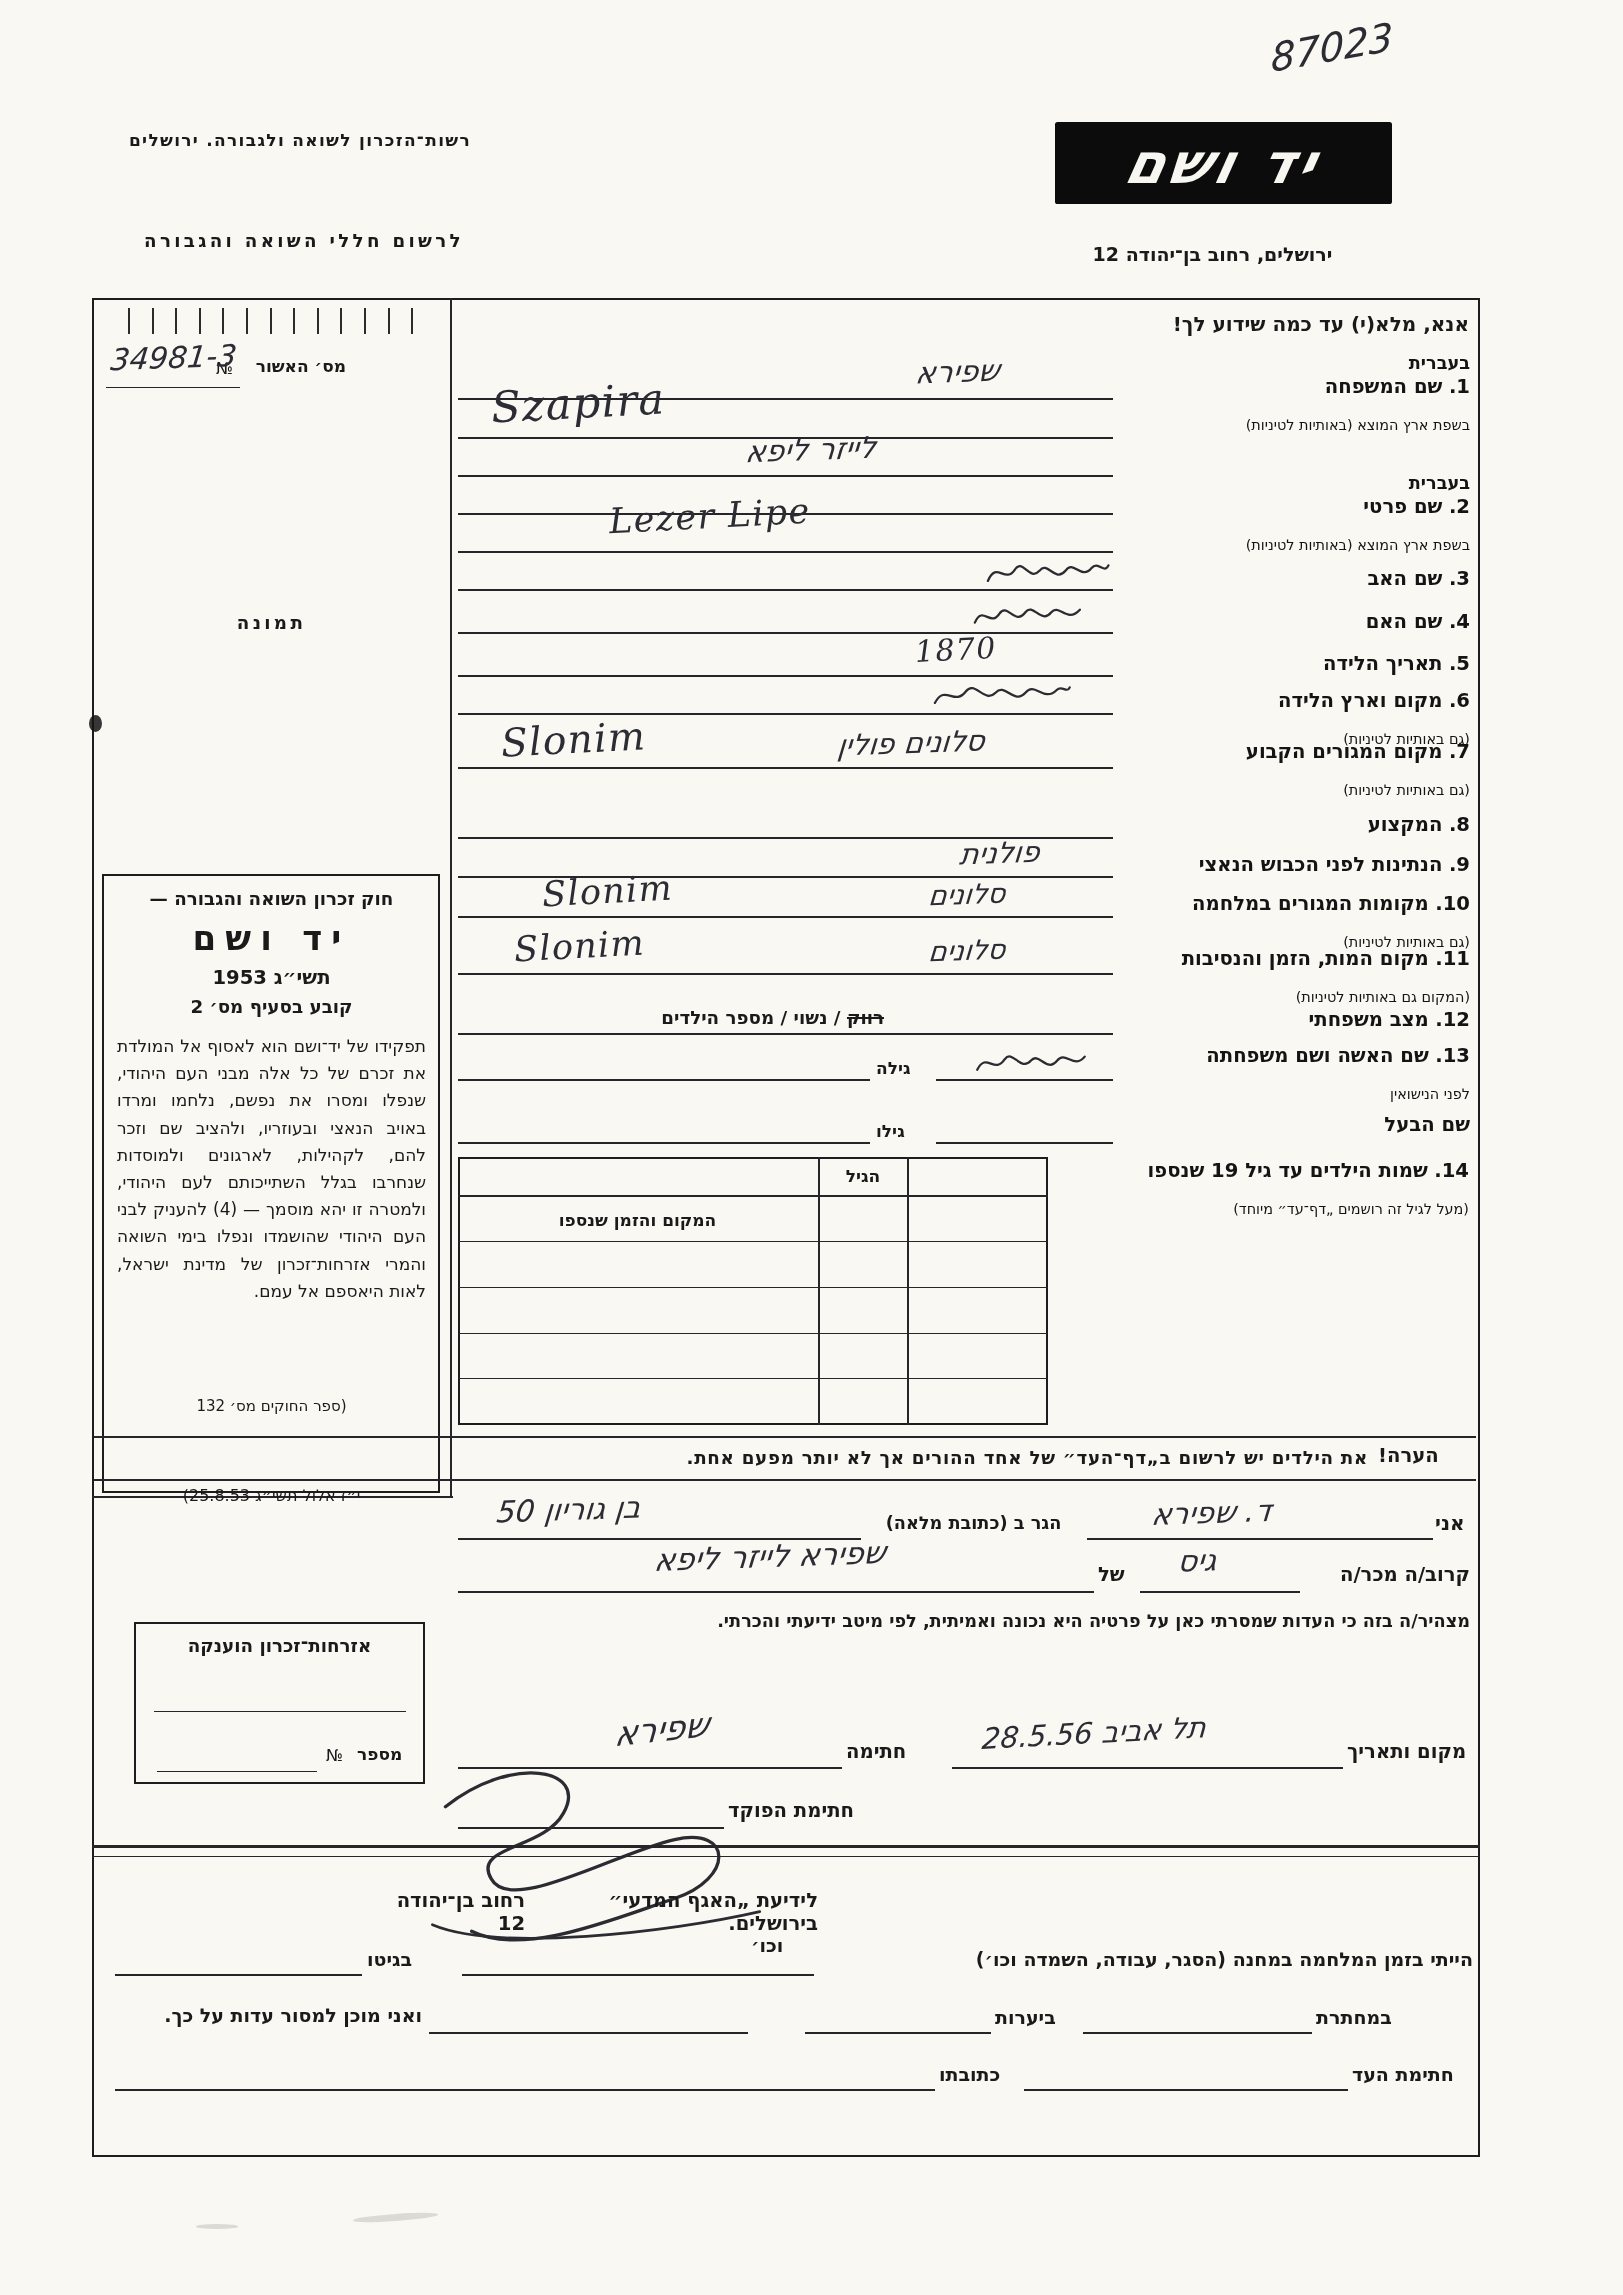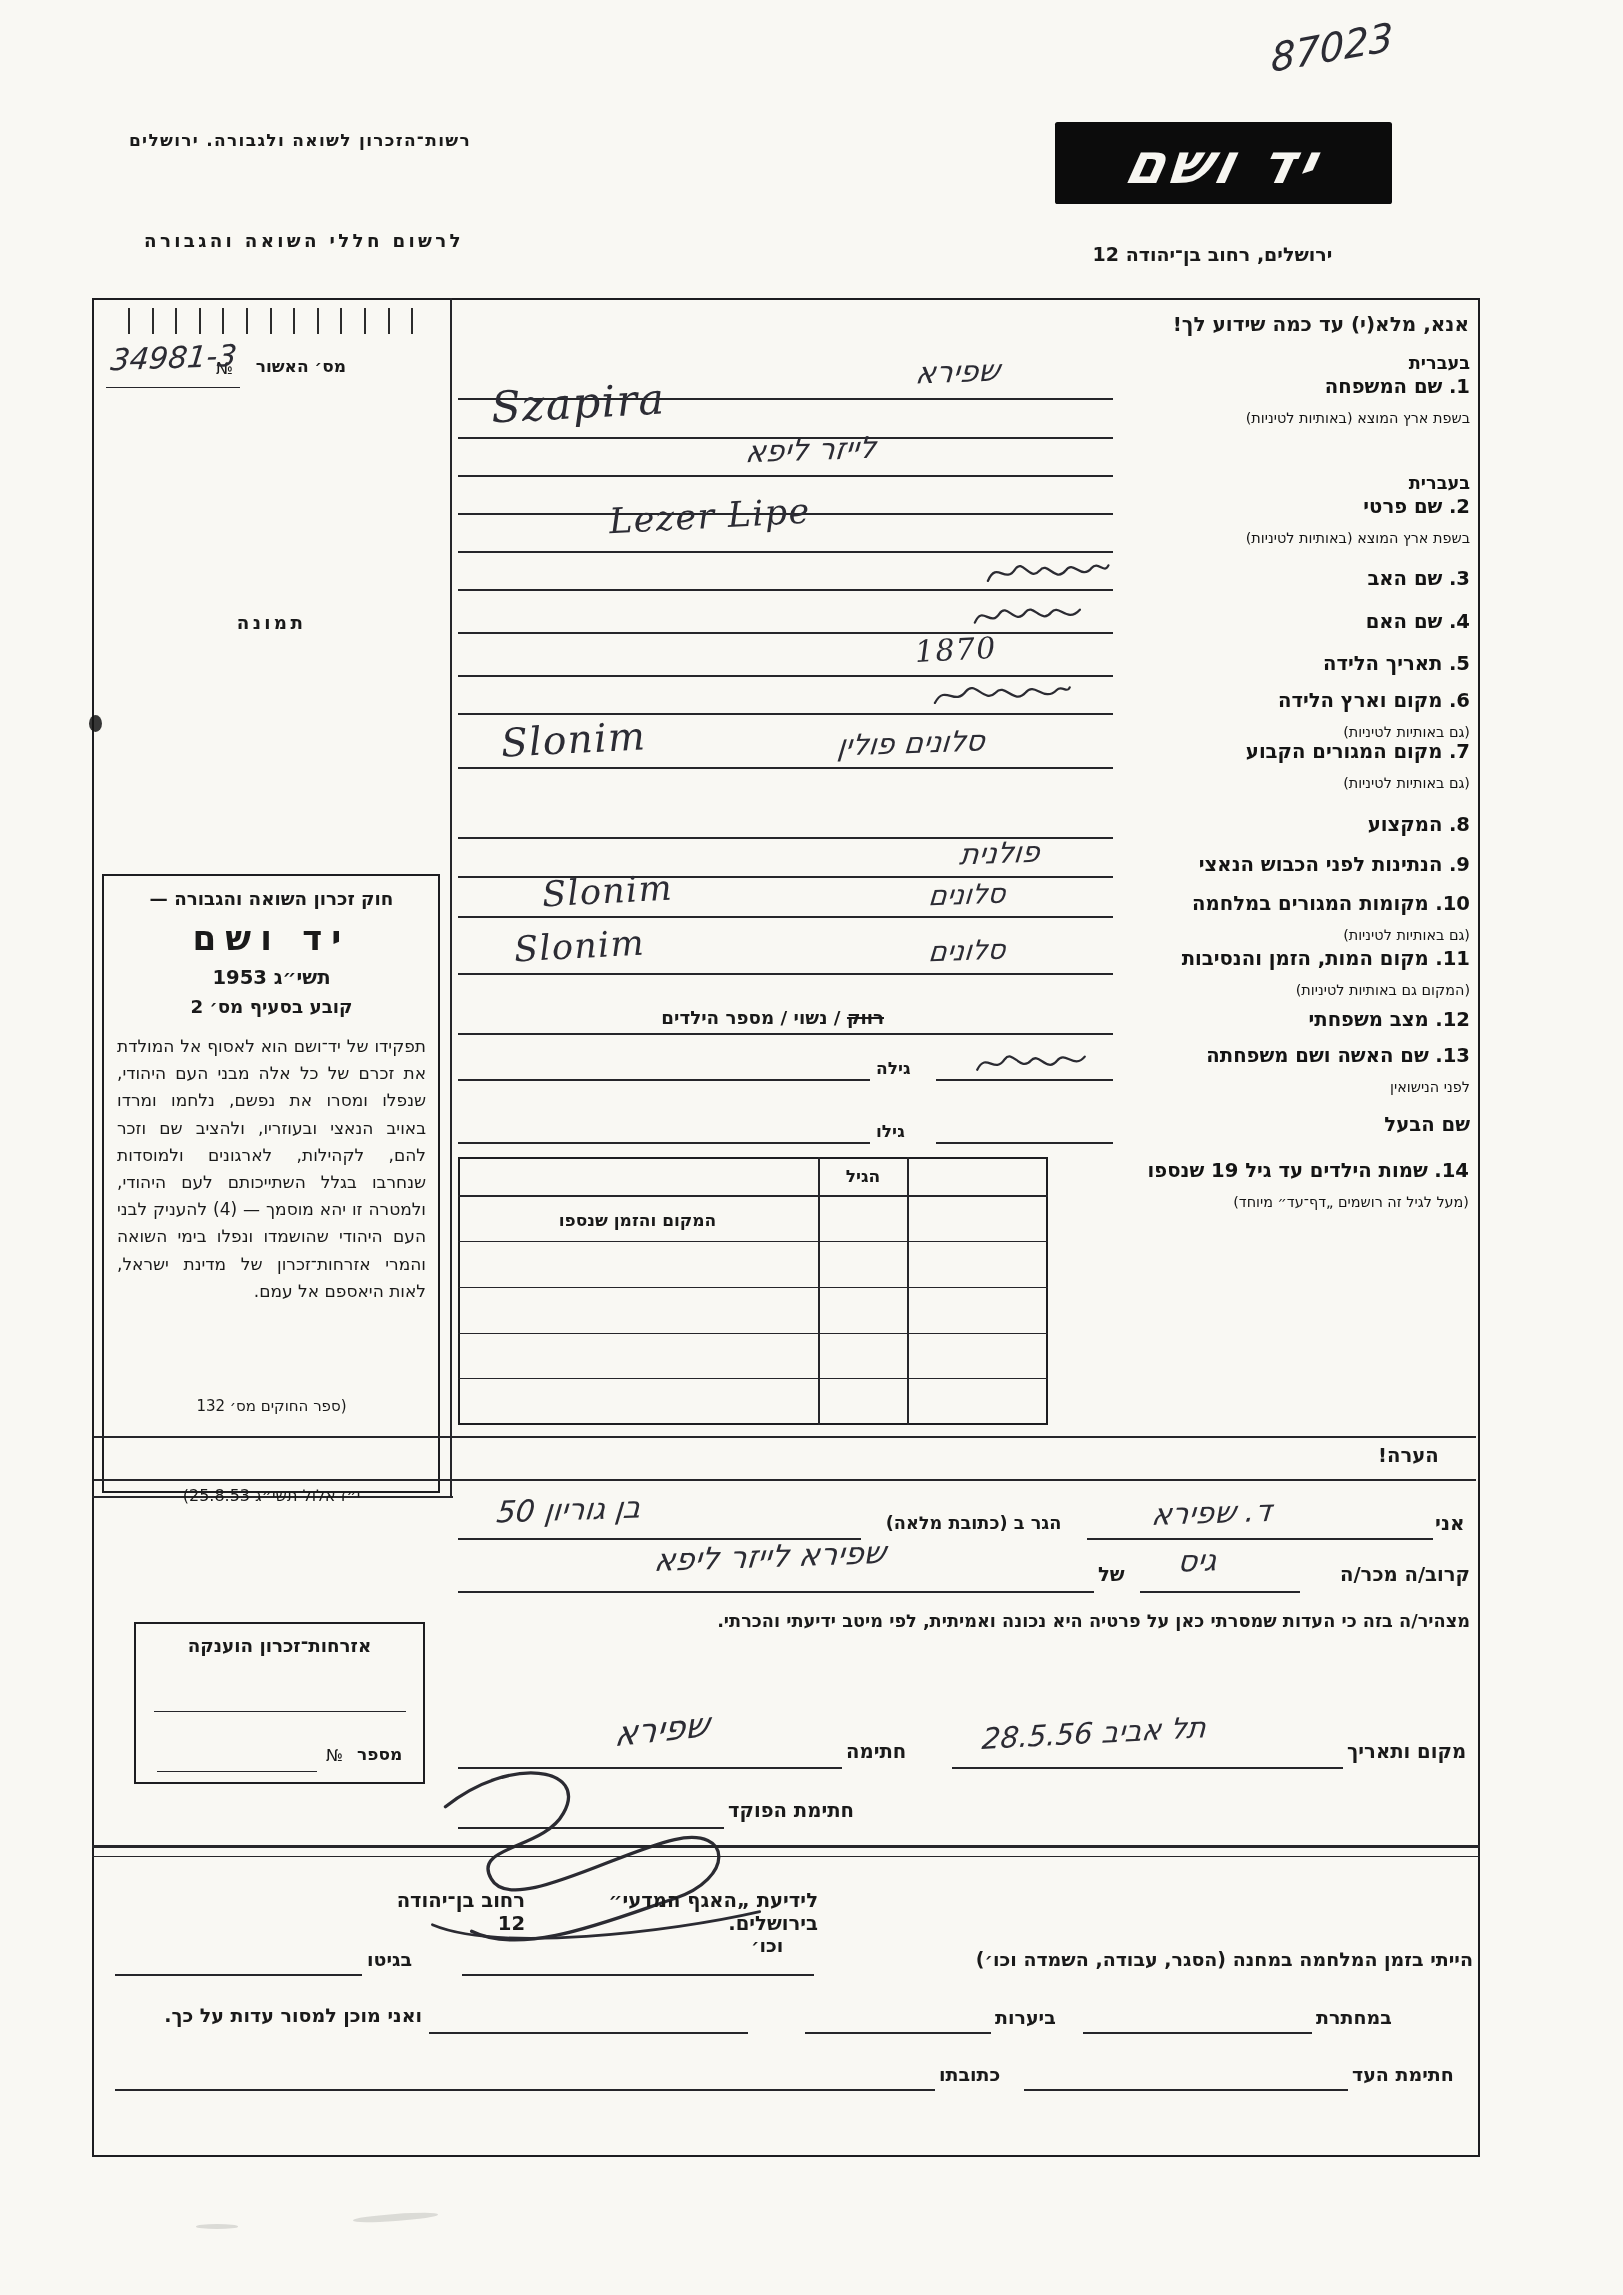--- a/index.html
+++ b/index.html
@@ -11,21 +11,21 @@
   .ctr{text-align:center}
   .rgt{text-align:right}
   .line{position:absolute;height:0;border-bottom:2px solid #26262a}
   .thin{border-bottom-width:1.3px}
   .vline{position:absolute;width:0;border-left:2px solid #26262a}
   .box{position:absolute;border:2px solid #1d1d20}
   .heavy{border-width:2.6px}
   .flabel{position:absolute;direction:rtl;text-align:right;color:#141414}
   .flabel .pre{font-weight:bold;font-size:17.7px;margin-bottom:3.3px}
   .flabel .main{font-weight:bold;font-size:19.6px;display:flex;gap:6.5px;line-height:1.15}
-  .flabel .sub{font-size:14.4px;margin-top:11px}
+  .flabel .sub{font-size:14.4px;margin-top:18px}
   .hw{position:absolute;font-style:italic;color:#2c2c34;white-space:nowrap;line-height:1}
   .hw-he{font-family:"DejaVu Sans",sans-serif;transform:skewX(-8deg) rotate(-2deg)}
   .hw-lat{font-family:"DejaVu Serif",serif;transform:rotate(-3deg);letter-spacing:1.3px}
   .st{text-decoration:line-through;text-decoration-thickness:2px}
   .logo{background:#0c0c0c;color:#f7f6f1;display:flex;align-items:center;justify-content:center;border-radius:2.6px}
   .logo span{font-weight:bold;font-style:italic;transform:skewX(-14deg);letter-spacing:3.9px}
   .ticks{background:repeating-linear-gradient(90deg,#2c2c2c 0 2px,transparent 2px 23.6px)}
   .scribble{position:absolute}
   .smudge{position:absolute;background:rgba(40,40,40,.14);border-radius:50%}
 </style>
@@ -209,20 +209,21 @@
   <div class="line" style="left:458px;top:1195px;width:590px"></div>
   <div class="line thin" style="left:458px;top:1241px;width:590px"></div>
   <div class="line thin" style="left:458px;top:1287px;width:590px"></div>
   <div class="line thin" style="left:458px;top:1333px;width:590px"></div>
   <div class="line thin" style="left:458px;top:1378px;width:590px"></div>
   <div class="abs ctr b" style="left:819px;top:1166px;width:88px;font-size:17px">הגיל</div>
   <div class="abs ctr b" style="left:461px;top:1210px;width:353px;font-size:17px">המקום והזמן שנספו</div>
 
   <div class="line" style="left:94px;top:1436px;width:1382px"></div>
   <div class="abs b" style="left:1378px;top:1444px;font-size:19.6px">הערה!</div>
+  <div class="abs b rgt" style="left:478px;top:1447px;width:890px;font-size:18.3px;letter-spacing:0.7px">את הילדים יש לרשום ב„דף־העד״ של אחד ההורים אך לא יותר מפעם אחת.</div>
   <div class="line" style="left:94px;top:1479px;width:1382px"></div>
 
   <div class="abs b" style="left:1435px;top:1511px;font-size:20px">אני</div>
   <div class="line" style="left:1087px;top:1538px;width:346px"></div>
   <div class="hw hw-he abs" style="left:1152px;top:1498px;font-size:30px">ד. שפירא</div>
   <div class="abs b rtl" style="left:865px;top:1513px;width:217px;font-size:17.7px;text-align:center">הגר ב (כתובת מלאה)</div>
   <div class="line" style="left:458px;top:1538px;width:403px"></div>
   <div class="hw hw-he abs" style="left:497px;top:1495px;font-size:30px">בן גוריון 50</div>
 
   <div class="abs b rgt" style="left:1303px;top:1563px;width:167px;font-size:19.6px">קרוב/ה מכר/ה</div>

